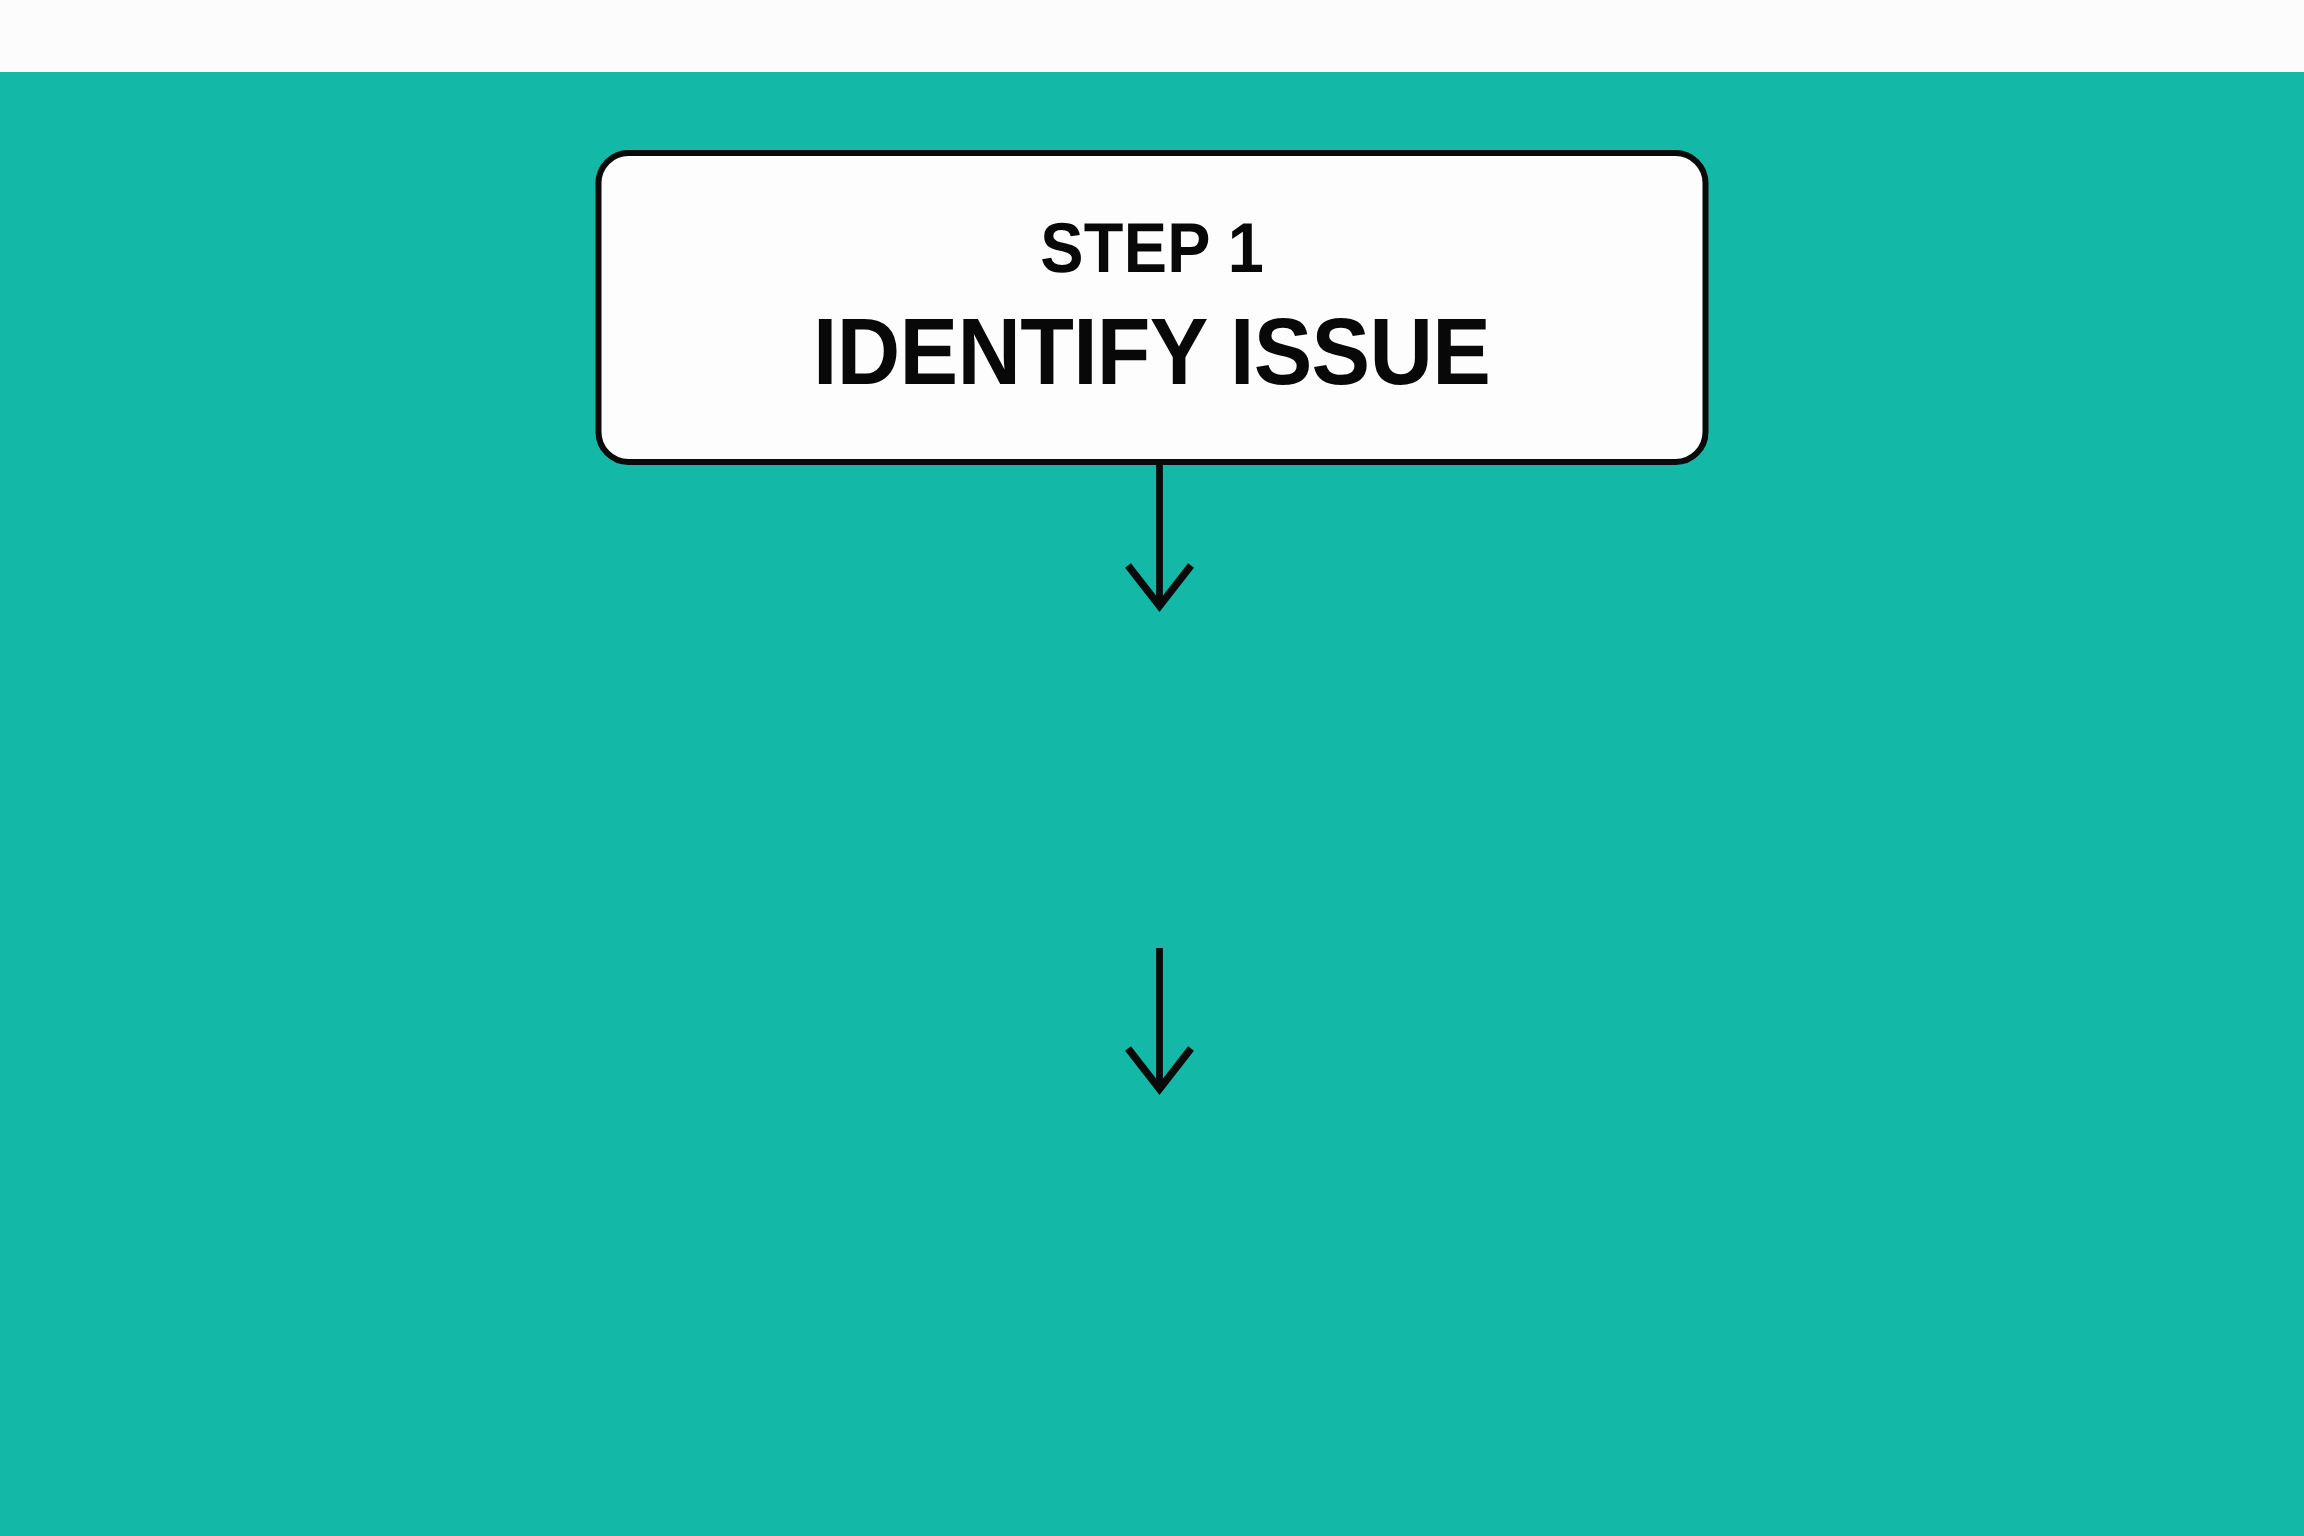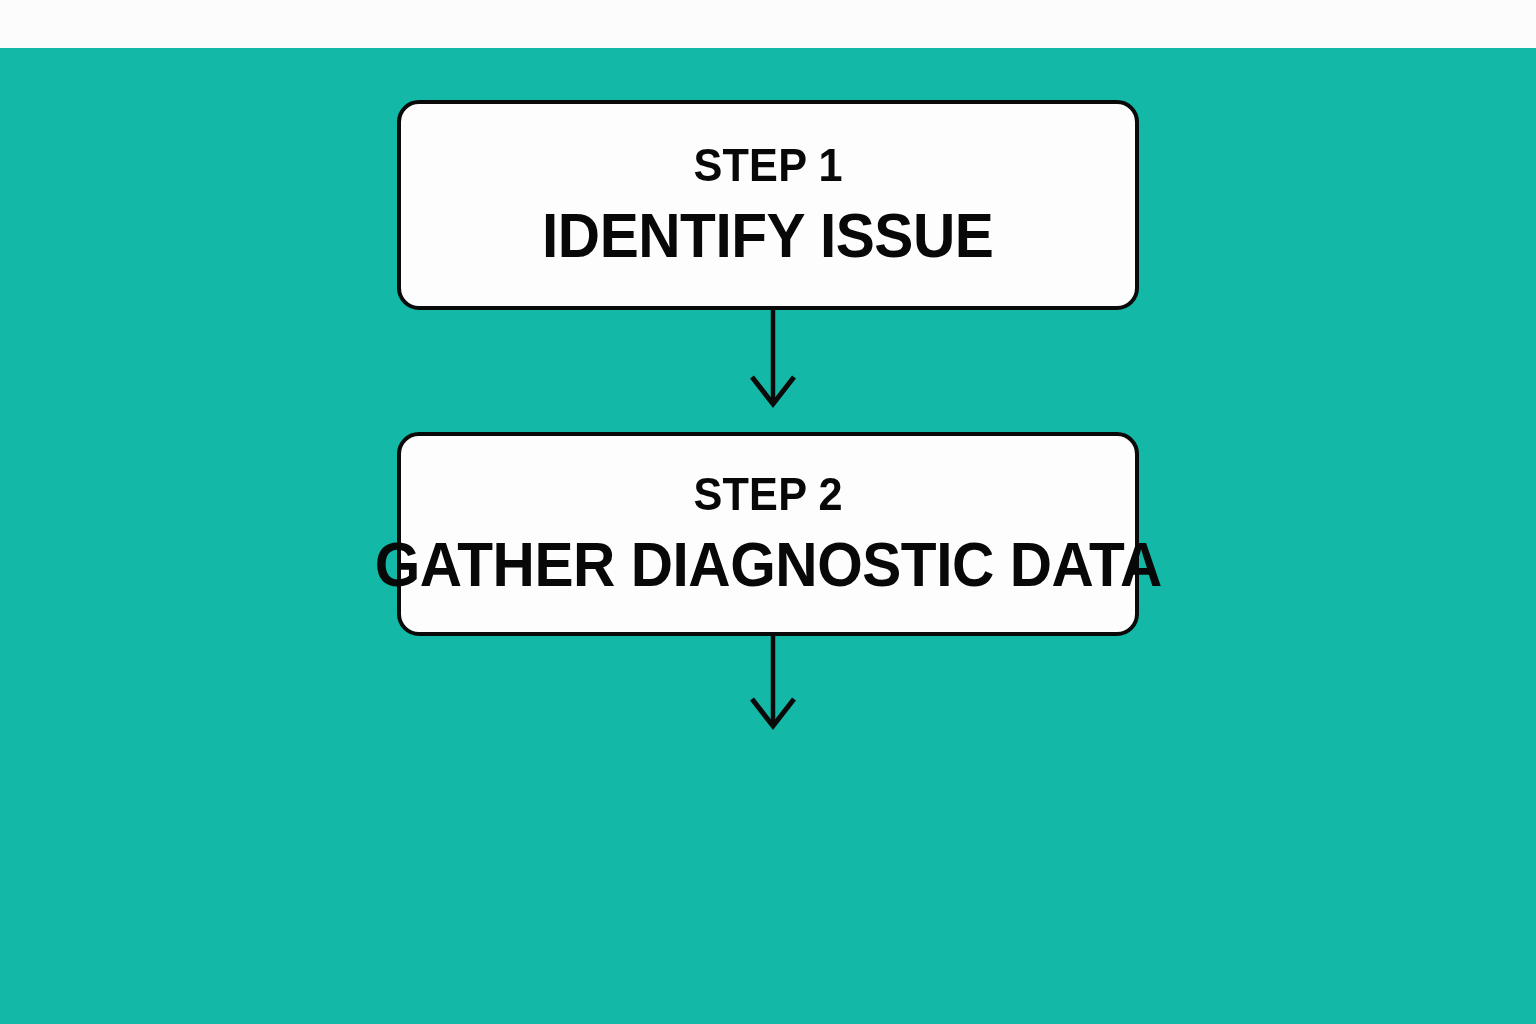--- a/index.html
+++ b/index.html
@@ -80,24 +80,20 @@
     <div class="node-title">IDENTIFY ISSUE</div>
   </div>
 
   <div class="flow-arrow" id="arrow-1">
     <svg viewBox="0 0 72 104" preserveAspectRatio="none" aria-hidden="true">
       <path d="M36 0 L36 98" fill="none" stroke="#0a0a0a" stroke-width="4.5" stroke-linecap="butt"></path>
       <path d="M15 71 L36 98 L57 71" fill="none" stroke="#0a0a0a" stroke-width="5" stroke-linecap="butt" stroke-linejoin="miter"></path>
     </svg>
   </div>
 
-  <div class="flow-node" id="node-2">
-    <div class="node-step">STEP 2</div>
-    <div class="node-title">GATHER DIAGNOSTIC DATA</div>
-  </div>
 
   <div class="flow-arrow" id="arrow-2">
     <svg viewBox="0 0 72 100" preserveAspectRatio="none" aria-hidden="true">
       <path d="M36 0 L36 94" fill="none" stroke="#0a0a0a" stroke-width="4.5" stroke-linecap="butt"></path>
       <path d="M15 67 L36 94 L57 67" fill="none" stroke="#0a0a0a" stroke-width="5" stroke-linecap="butt" stroke-linejoin="miter"></path>
     </svg>
   </div>
 
 
 </div>

